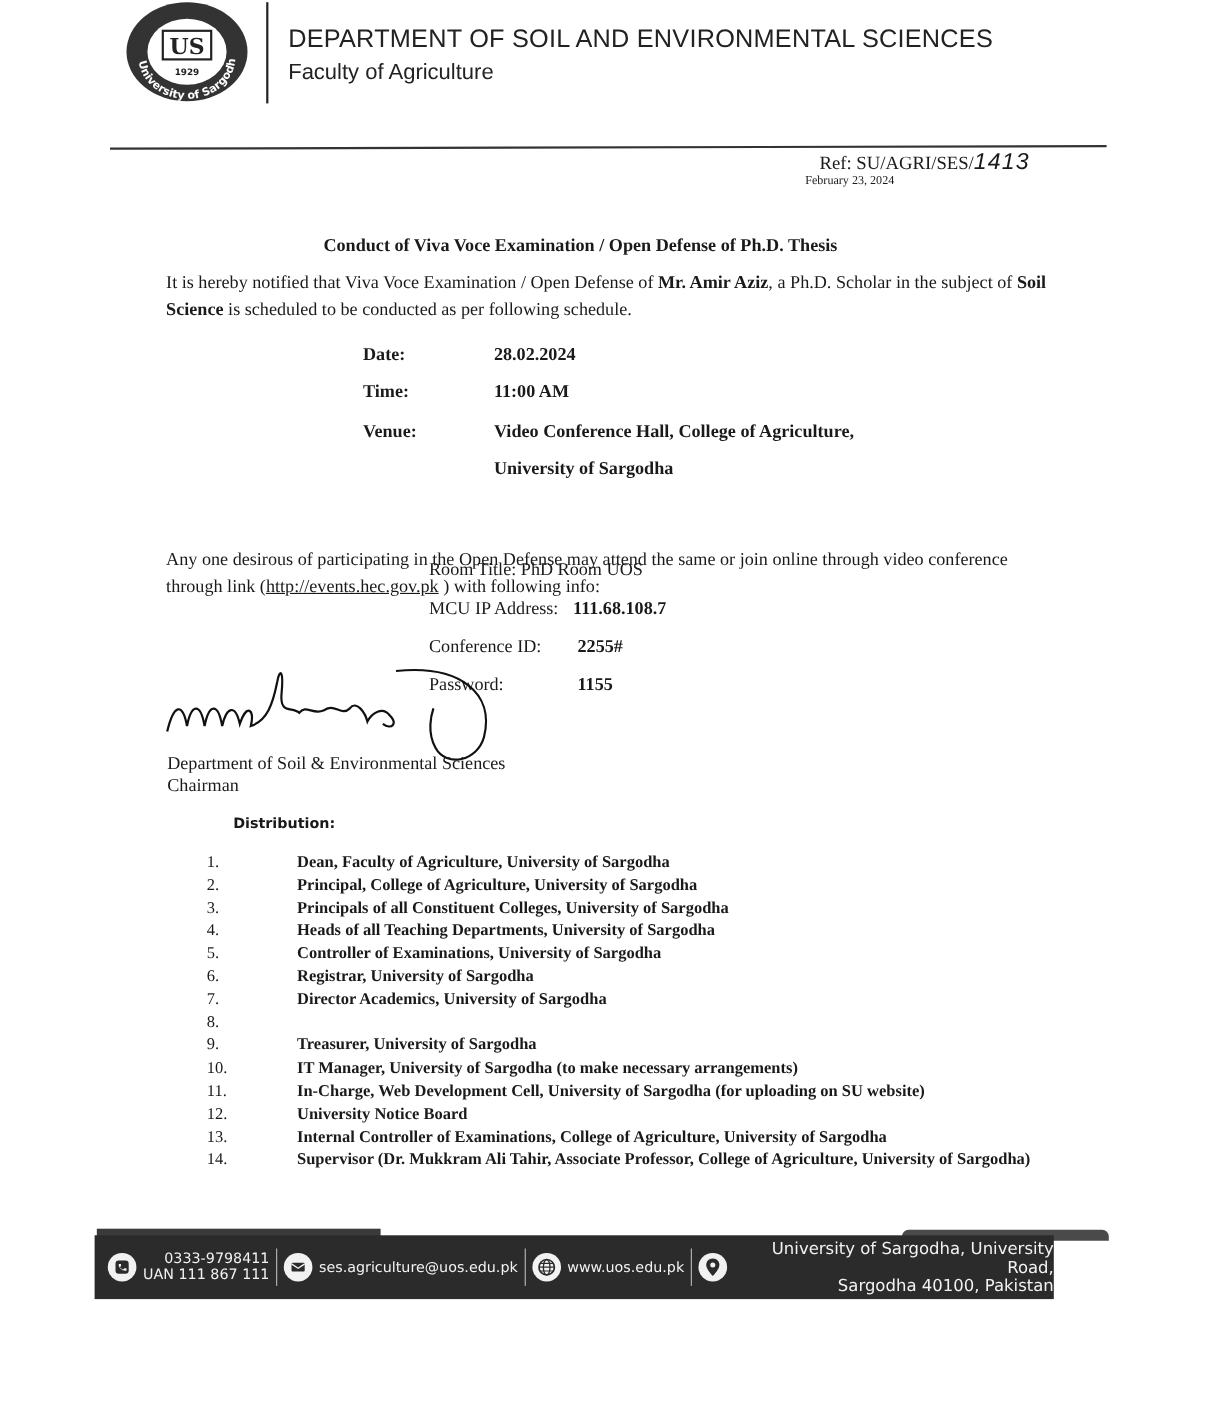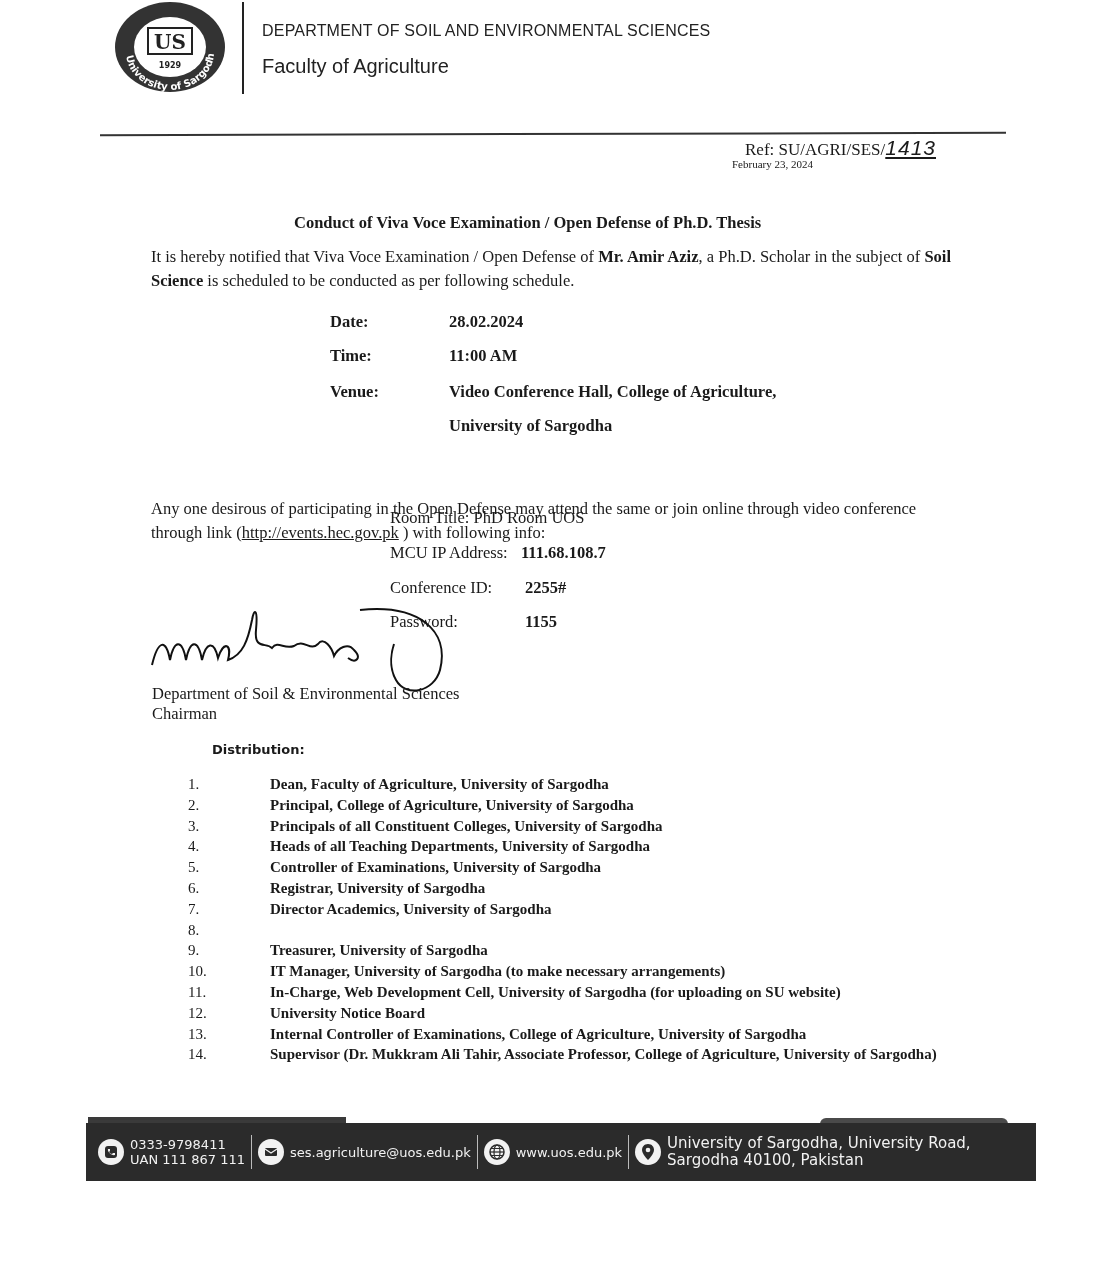--- a/index.html
+++ b/index.html
@@ -4,27 +4,27 @@
 <style>
   * { box-sizing: border-box; margin: 0; padding: 0; }
   html, body { width: 1111px; height: 1280px; background: #ffffff; overflow: hidden; }
   body { position: relative; font-family: "Liberation Serif", serif; color: #1a1a1a; }
 
   .abs { position: absolute; }
 
   
   .logo { left: 112px; top: 0px; width: 116px; height: 94px; }
   .header-divider { left: 242px; top: 2px; width: 2px; height: 92px; background: #222; }
-  .dept-title { left: 262px; top: 22px; font-family: "Liberation Sans", sans-serif; font-size: 16px; letter-spacing: 0.2px; color: #222; white-space: nowrap; }
+  .dept-title { left: 262px; top: 22px; font-family: "Liberation Sans", sans-serif; font-size: 23px; letter-spacing: 0.2px; color: #222; white-space: nowrap; }
   .faculty { left: 262px; top: 55px; font-family: "Liberation Sans", sans-serif; font-size: 20px; color: #222; }
 
   .rule { left: 100px; top: 133px; width: 906px; height: 2px; background: #333; transform: rotate(-0.15deg); }
 
   .ref { left: 745px; top: 136px; font-size: 17px; white-space: nowrap; }
-  .ref .handwritten { font-family: "Liberation Sans", sans-serif; font-style: italic; font-size: 21px; text-decoration: underline; letter-spacing: 1px; }
+  .ref .handwritten { font-family: "Liberation Sans", sans-serif; font-style: italic; font-size: 21px; letter-spacing: 1px; }
   .date-line { left: 732px; top: 158px; font-size: 11px; }
 
   .subject { left: 294px; top: 213px; font-size: 16.5px; font-weight: bold; white-space: nowrap; }
 
   .para { left: 151px; font-size: 16.5px; line-height: 24px; width: 820px; }
   .para b { font-weight: bold; }
   .p1 { top: 245px; }
   .p2 { top: 449px; margin-top: 48px; }
   .link { text-decoration: underline; }
 
@@ -40,21 +40,21 @@
   .distribution { left: 212px; top: 742px; font-family: "DejaVu Sans", sans-serif; font-size: 13px; font-weight: bold; }
 
   .dist-list { left: 188px; top: 776px; width: 800px; }
   .dist-row { display: flex; height: 20.8px; font-size: 15px; align-items: baseline; }
   .dist-num { width: 82px; flex: none; }
   .dist-text { white-space: nowrap; font-weight: bold; }
 
   
   .footer-tab { left: 88px; top: 1117px; width: 258px; height: 8px; background: #3a3a3a; }
   .footer-tab-right { left: 820px; top: 1118px; width: 188px; height: 10px; background: #4a4a4a; border-radius: 6px 6px 0 0; }
-  .footer { left: 86px; top: 1123px; width: 950px; height: 58px; background: #2b2b2b; color: #f2f2f2; font-family: "DejaVu Sans", sans-serif; display: flex; align-items: center; padding-left: 12px; }
+  .footer { left: 86px; top: 1123px; width: 872px; height: 58px; background: #2b2b2b; color: #f2f2f2; font-family: "DejaVu Sans", sans-serif; display: flex; align-items: center; padding-left: 12px; text-align: right; }
   .f-item { display: flex; align-items: center; }
   .f-icon { width: 26px; height: 26px; border-radius: 50%; background: #f2f2f2; display: flex; align-items: center; justify-content: center; flex: none; margin-right: 6px; }
   .f-text { font-size: 13px; line-height: 15px; white-space: nowrap; }
   .f-sep { width: 1px; height: 34px; background: #bbb; margin: 0 6px; }
   .f-addr { font-size: 15px; line-height: 17px; }
 </style>
 </head>
 <body>
 
 <svg class="abs logo" viewBox="0 0 116 94">

